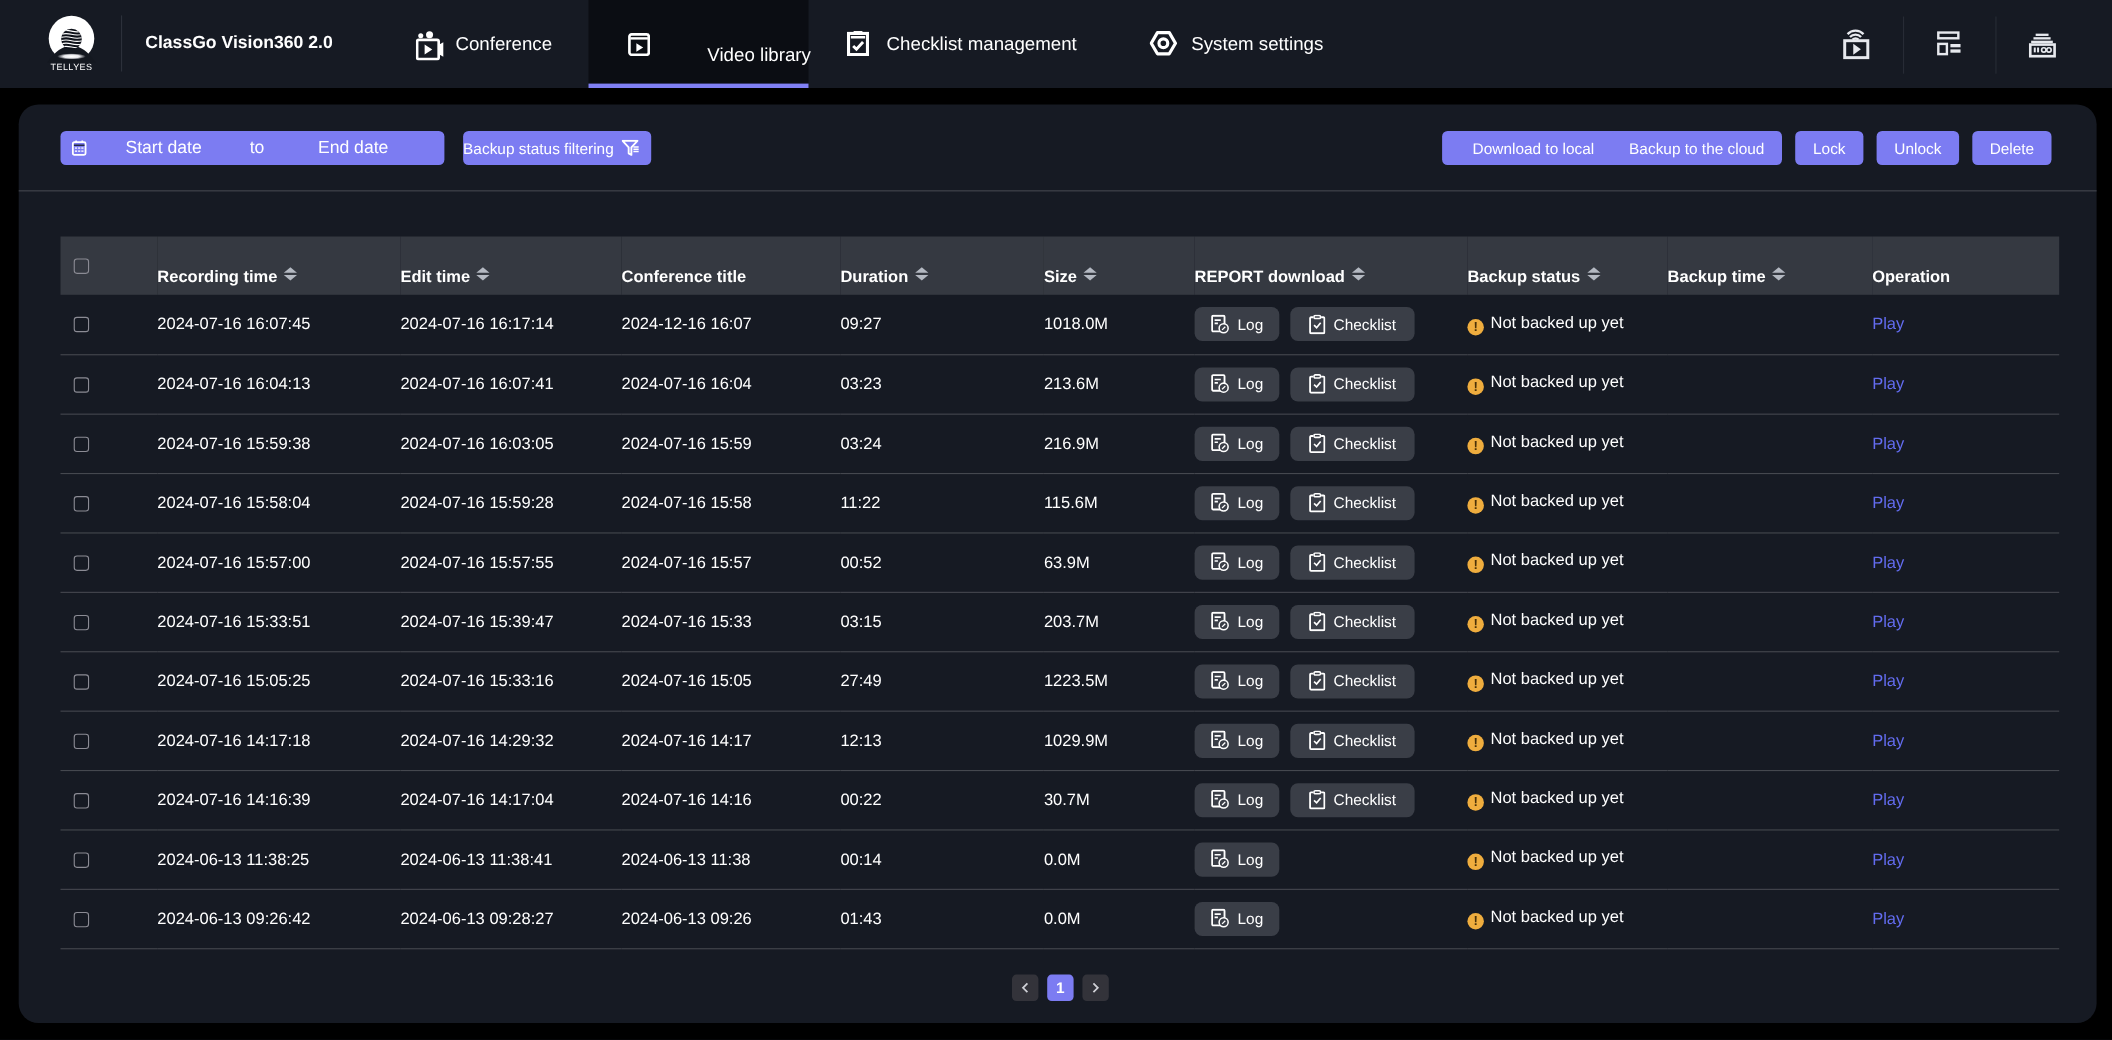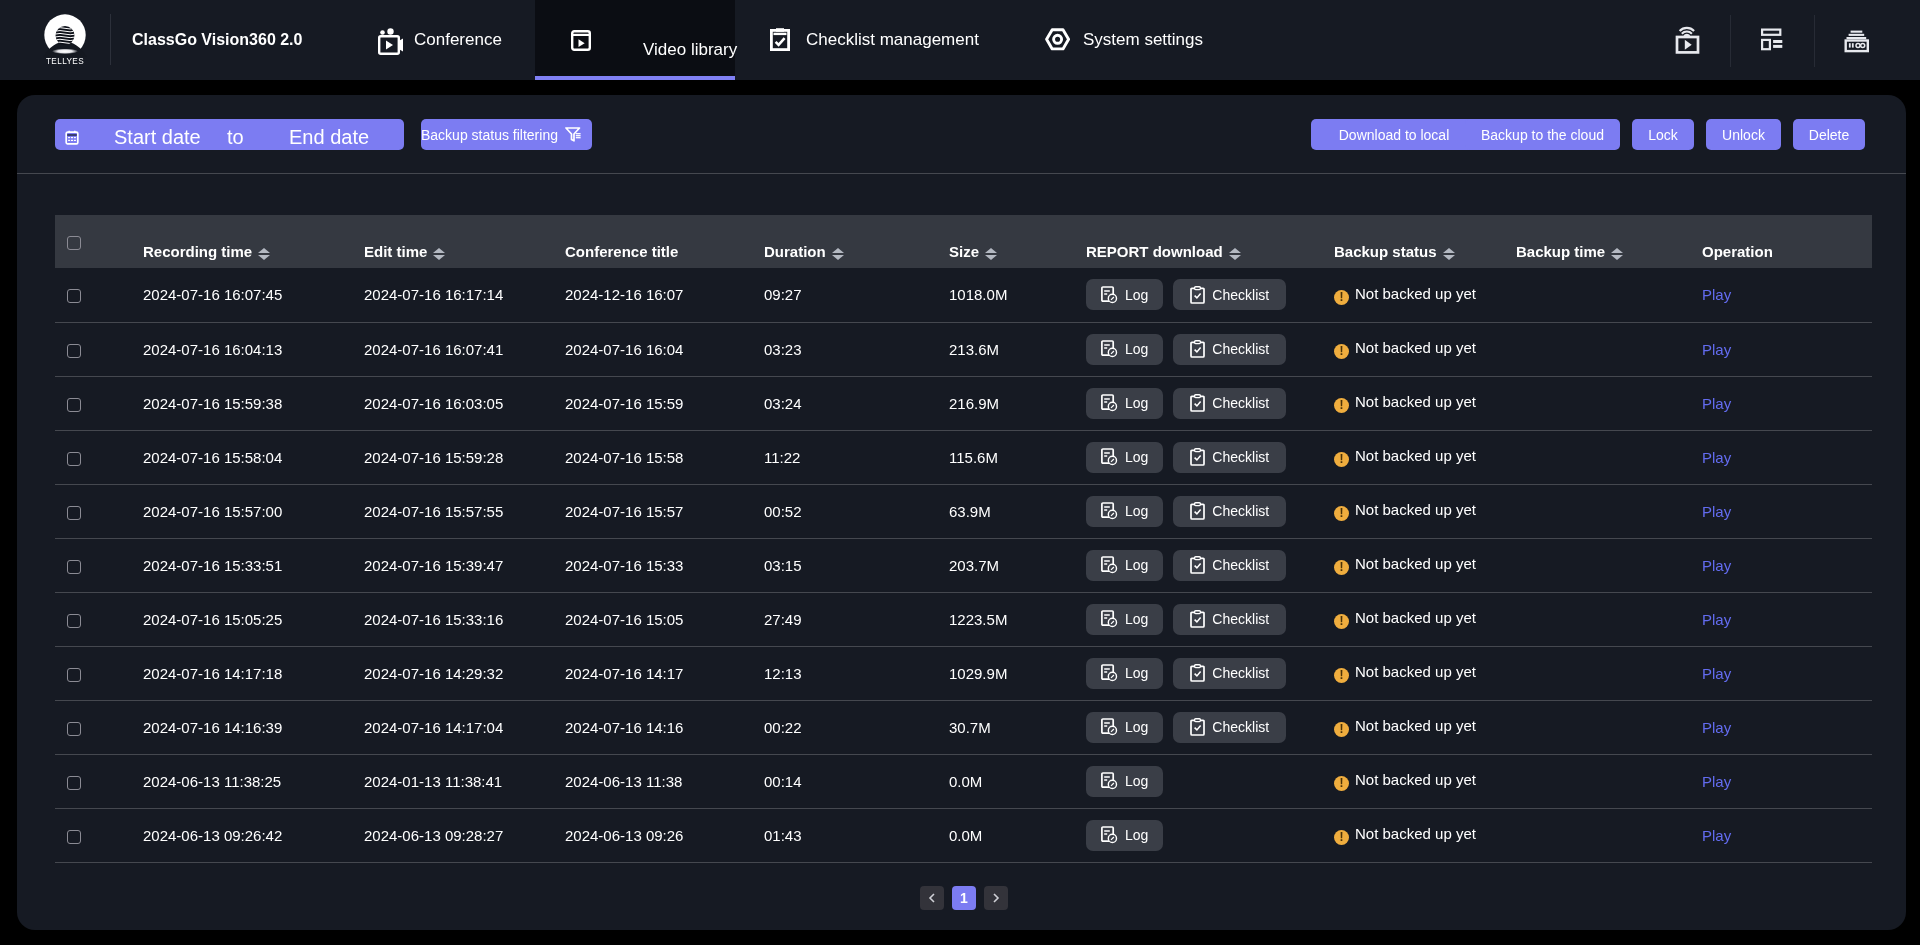--- a/index.html
+++ b/index.html
@@ -7,32 +7,32 @@
     font-family:"Liberation Sans", sans-serif; color:#fff; }
   .topbar { position:absolute; left:0; top:0; width:1920px; height:80px; background:#161a23; }
   .abs { position:absolute; }
   .navtxt { font-size:17px; color:#fff; white-space:nowrap; }
   .tab-active { position:absolute; left:535px; top:0; width:200px; height:80px; background:#0b0d13; }
   .tab-underline { position:absolute; left:0; bottom:0; width:200px; height:4px; background:#8080f4; }
   .vsep { position:absolute; width:1px; background:#2c303a; }
   .panel { position:absolute; left:17px; top:95px; width:1889px; height:835px;
     background:#161a23; border-radius:18px; }
   .prow { position:absolute; height:31px; border-radius:5px; }
-  .datepick { left:38px; top:24px; width:349px; background:#7c7cf2; color:#fff; font-size:20px; }
+  .datepick { left:38px; top:24px; width:349px; background:#7c7cf2; color:#fff; font-size:16px; }
   .filterbtn { left:404px; top:24px; width:171px; background:#7c7cf2; color:#fff; font-size:14px;
     display:flex; align-items:center; justify-content:flex-start; gap:7px; }
   .pbtn { position:absolute; top:24px; height:31px; background:#7c7cf2; color:#fff; font-size:14px;
     border-radius:5px; display:flex; align-items:center; justify-content:center; }
   .divider { position:absolute; left:0; top:78px; width:1889px; height:1px; background:#45484f; }
   .tablewrap { position:absolute; left:38px; top:120px; width:1817px; }
   table { border-collapse:collapse; table-layout:fixed; width:1817px; }
   th { background:#353941; height:53px; font-size:15px; font-weight:bold; text-align:left; padding:0; }
   td { height:54px; font-size:15px; padding:0; border-bottom:1px solid #45484f; }
   .cbx { width:14px; height:14px; border:1.5px solid #8b8b94; border-radius:3px; display:inline-block; vertical-align:middle; }
-  .sortcol { display:inline-flex; align-items:flex-end; gap:6px;margin-top:20px; }
+  .sortcol { display:inline-flex; align-items:flex-start; gap:6px;margin-top:20px; }
   .carets { display:inline-flex; flex-direction:column; gap:2px; }
   .carets i { width:0; height:0; border-left:6px solid transparent; border-right:6px solid transparent; display:block; }
   .caret-up { border-bottom:5.5px solid #b4b9c2; }
   .caret-down { border-top:5.5px solid #b4b9c2; }
   .rowbtn { display:inline-flex; align-items:center; gap:7px; height:31px; background:#3a3e47;
     border:none; border-radius:7px; color:#fff; font-size:14px; padding:0 15px;
     vertical-align:middle; font-family:"Liberation Sans", sans-serif; }
   .statusdot { display:inline-block; width:15px; height:15px; border-radius:50%; background:#efad3e;
     color:#4a3208; font-weight:bold; font-size:12px; text-align:center; line-height:15.5px; vertical-align:-2.5px; }
   .play { color:#636cf0; }
@@ -393,21 +393,21 @@
 <path d="M4 2.4 L1.9 2.4 Q1 2.4 1 3.4 L1 16 Q1 17 1.9 17 L13.1 17 Q14 17 14 16 L14 3.4 Q14 2.4 13.1 2.4 L11 2.4" fill="none" stroke="#fff" stroke-width="1.7"></path>
 <path d="M4.6 9.6 L6.9 11.9 L10.6 7.4" fill="none" stroke="#fff" stroke-width="1.5"></path>
 </svg> Checklist</button></td>
             <td><span class="statusdot">!</span><span style="margin-left:6px;">Not backed up yet</span></td>
             <td></td>
             <td><span class="play">Play</span></td>
           </tr>
           <tr>
             <td><span class="cbx" style="margin-left:12px;"></span></td>
             <td>2024-06-13 11:38:25</td>
-            <td>2024-01-13 11:38:41</td>
+            <td>2024-06-13 11:38:41</td>
             <td>2024-06-13 11:38</td>
             <td>00:14</td>
             <td>0.0M</td>
             <td><button class="rowbtn"><svg width="17" height="18" viewBox="0 0 17 18" style="vertical-align:-4px">
 <rect x="0.9" y="1" width="11.3" height="14.2" rx="1" fill="none" stroke="#fff" stroke-width="1.7"></rect>
 <line x1="3.2" y1="5" x2="8.8" y2="5" stroke="#fff" stroke-width="1.5"></line>
 <line x1="3.2" y1="8" x2="6.2" y2="8" stroke="#fff" stroke-width="1.5"></line>
 <circle cx="11.4" cy="12.4" r="4.1" fill="#3a3e47" stroke="#fff" stroke-width="1.4"></circle>
 <line x1="10" y1="13.9" x2="12.9" y2="11" stroke="#fff" stroke-width="1.2"></line>
 </svg> Log</button></td>

